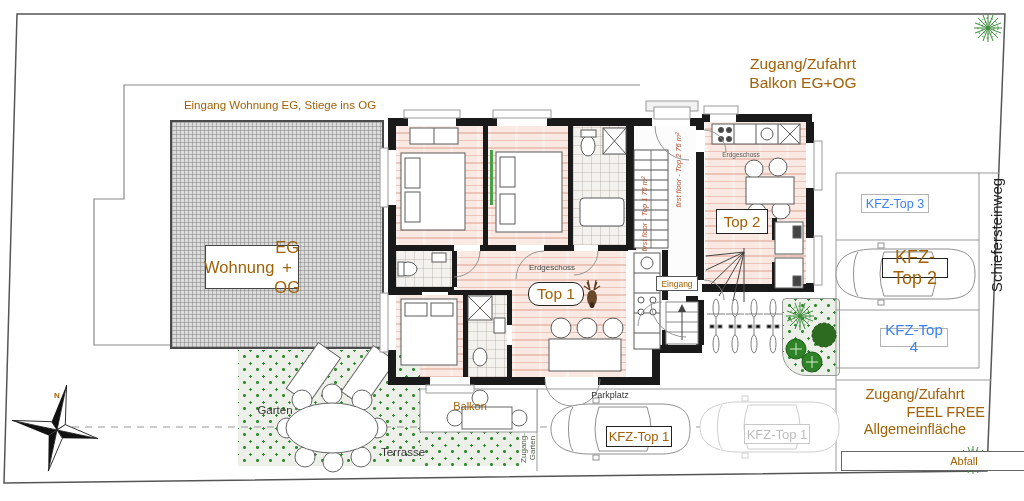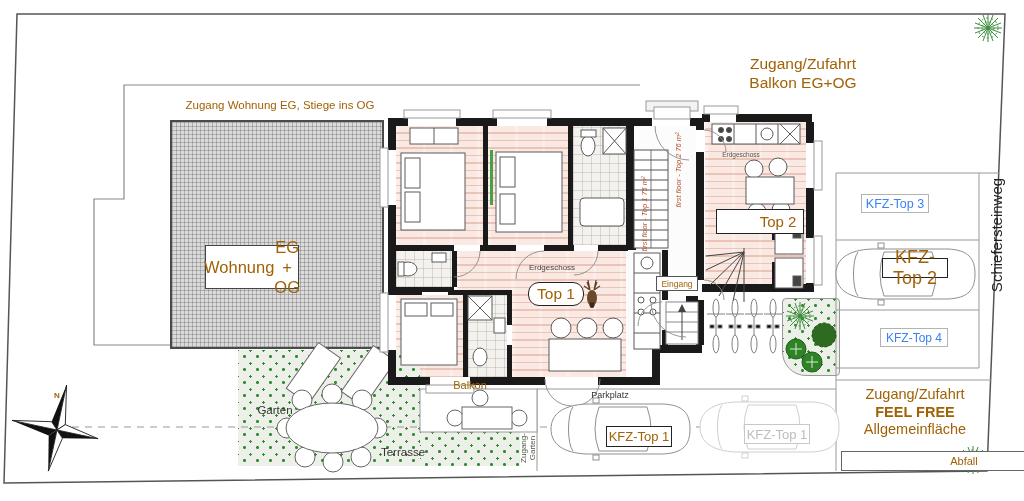--- a/index.html
+++ b/index.html
@@ -339,46 +339,46 @@
       <path d="M-2,-6 L-5,-14 M-2,-6 L-8,-10 M-2,-6 L-4,-16 M2,-6 L5,-14 M2,-6 L8,-10 M2,-6 L4,-16" stroke="#5f4026" stroke-width="1.2" fill="none"></path>
       <ellipse cx="0" cy="2" rx="5" ry="8" fill="#6b4a2c"></ellipse>
       <ellipse cx="0" cy="9" rx="2.5" ry="3" fill="#3e2a17"></ellipse>
     </g>
   </svg>
 
   <div class="lbl" style="left:723px;top:55px;width:160px;font-size:15.5px;line-height:18.5px;">
     <div>Zugang/Zufahrt</div>
       <div>Balkon EG+OG</div>
   </div>
-  <div class="lbl" style="left:155px;top:99px;width:250px;font-size:11.5px;">Zugang Wohnung EG, Stiege ins OG</div>
+  <div class="lbl" style="left:155px;top:99px;width:250px;font-size:11.5px;">Eingang Wohnung EG, Stiege ins OG</div>
   <div class="lbl box" style="left:205px;top:245px;width:92px;height:42px;font-size:16.5px;line-height:20px;border-color:#444;">
     <div>Wohnung</div>
       <div>EG + OG</div>
   </div>
   <div class="lbl" style="left:512px;top:263px;width:80px;font-size:8px;color:#444;">Erdgeschoss</div>
   <div class="lbl box" style="left:528px;top:282px;width:54px;height:22px;font-size:15.5px;border-width:1.5px;border-radius:11px;">Top 1</div>
   <div class="lbl box" style="left:656px;top:276px;width:40px;height:13px;font-size:8.5px;border-color:#555;">Eingang</div>
   <div class="lbl" style="left:706px;top:151px;width:70px;font-size:6.5px;color:#555;">Erdgeschoss</div>
-  <div class="lbl box" style="left:716px;top:209px;width:50px;height:23px;font-size:15px;border-width:1.5px;padding-left:36px;">Top 2</div>
-  <div class="lbl" style="left:435px;top:379px;width:70px;font-size:11px;">Balkon</div>
+  <div class="lbl box" style="left:716px;top:209px;width:50px;height:23px;font-size:15px;border-width:1.5px;">Top 2</div>
+  <div class="lbl" style="left:435px;top:400px;width:70px;font-size:11px;">Balkon</div>
   <div class="lbl" style="left:240px;top:404px;width:70px;font-size:11.5px;color:#333;">Garten</div>
   <div class="lbl" style="left:368px;top:446px;width:70px;font-size:11.5px;color:#333;">Terrasse</div>
   <div class="lbl rot" style="left:496px;top:438px;width:66px;height:20px;font-size:8px;line-height:9px;color:#4f5b45;">
     <div>Zugang-</div>
       <div>Garten</div>
   </div>
   <div class="lbl" style="left:570px;top:390px;width:80px;font-size:9px;color:#333;">Parkplatz</div>
   <div class="lbl box" style="left:606px;top:426px;width:64px;height:19px;font-size:13px;">KFZ-Top 1</div>
   <div class="lbl box-grey" style="left:744px;top:424px;width:64px;height:18px;font-size:13px;border-color:#c8c8c8;color:#bdbdbd;">KFZ-Top 1</div>
   <div class="lbl box" style="left:882px;top:258px;width:64px;height:18px;font-size:18px;">KFZ-Top 2</div>
   <div class="lbl box-grey" style="left:861px;top:194px;width:66px;height:17px;font-size:12.5px;">KFZ-Top 3</div>
-  <div class="lbl box-grey" style="left:880px;top:328px;width:66px;height:17px;font-size:12px;">KFZ-Top 4</div>
+  <div class="lbl box-grey" style="left:880px;top:328px;width:66px;height:17px;font-size:15px;">KFZ-Top 4</div>
   <div class="lbl" style="left:845px;top:386px;width:140px;font-size:14.5px;line-height:17.5px;">
     <div>Zugang/Zufahrt</div>
-    <div style="font-weight:bold;">FEEL FREE</div>
+    <div style="font-weight:normal;text-align:right;">FEEL FREE</div>
     <div>Allgemeinfläche</div>
   </div>
   <div class="lbl box" style="left:841px;top:451px;width:148px;height:18px;font-size:11px;border-color:#666;padding-left:48px;">Abfall</div>
   <div class="lbl rot" style="left:912px;top:226px;width:170px;height:18px;font-size:15px;color:#222;">Schiefersteinweg</div>
   <div class="lbl" style="left:50px;top:391px;width:14px;font-size:8px;font-weight:bold;">N</div>
   <div class="lbl rot" style="left:592px;top:207px;width:110px;height:14px;font-size:7.5px;font-style:italic;color:#b5502d;">first floor - Top 1   75 m²</div>
   <div class="lbl rot" style="left:626px;top:163px;width:110px;height:14px;font-size:7.5px;font-style:italic;color:#b5502d;">first floor - Top 2   76 m²</div>
 </div>
 
 </body></html>

